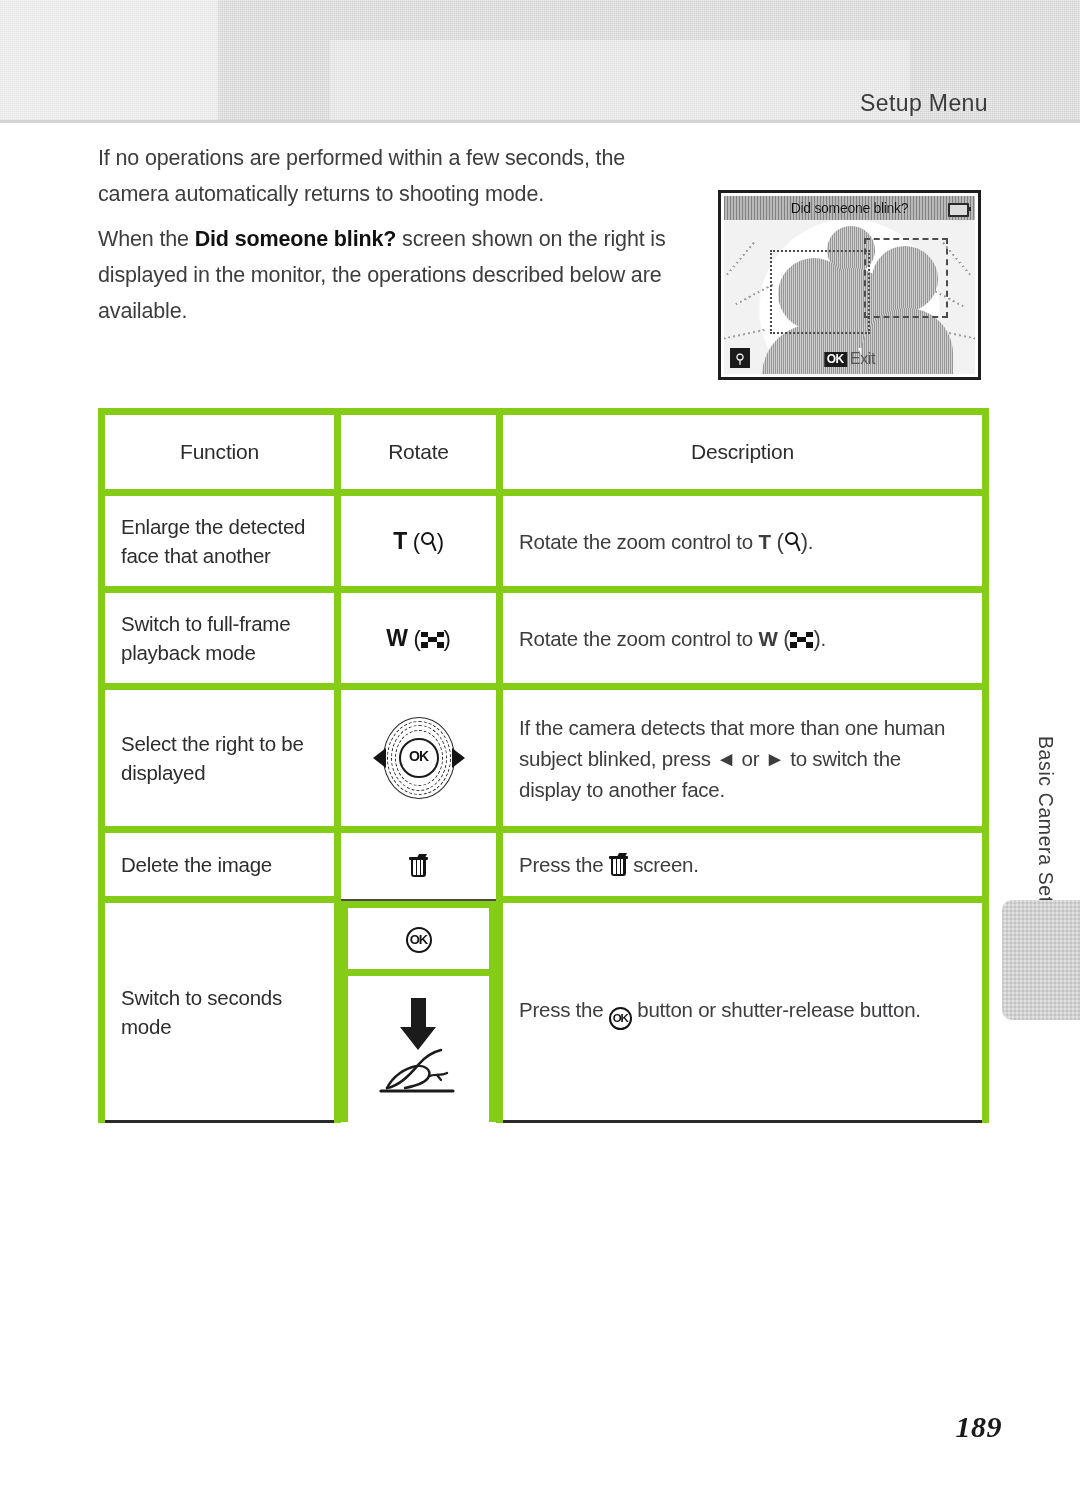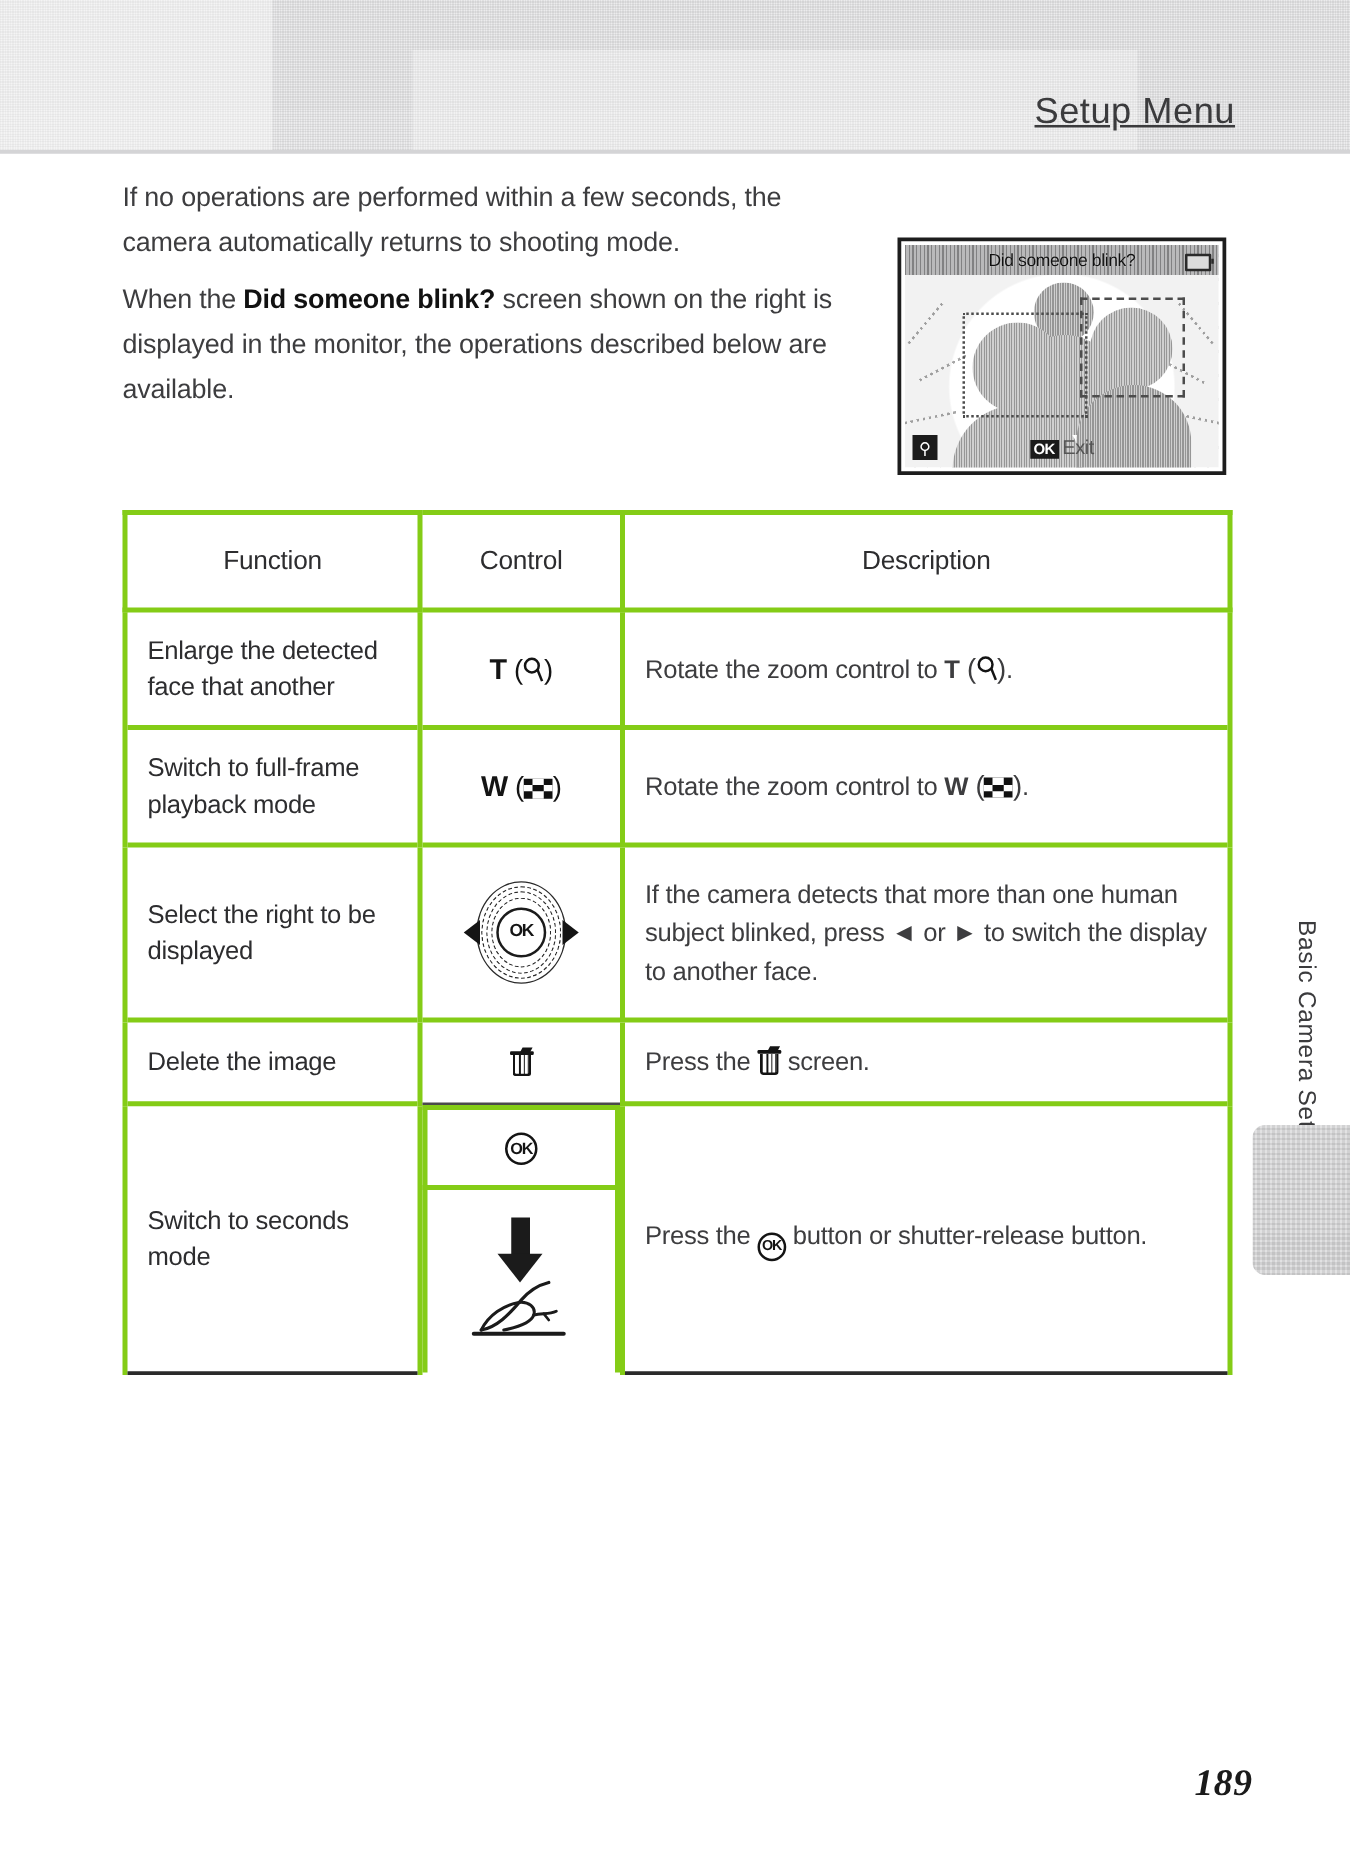--- a/index.html
+++ b/index.html
@@ -30,26 +30,25 @@
     position: absolute; left: 0; top: 0; width: 218px; height: 122px;
     background: rgba(255,255,255,0.42);
   }
   .header-band .band-shade-b {
     position: absolute; left: 330px; top: 40px; width: 580px; height: 82px;
     background: rgba(255,255,255,0.30);
   }
   .header-title {
     position: absolute;
     right: 92px;
-    top: 73px;
-    font-size: 29px;
+    top: 90px;
+    font-size: 23px;
     letter-spacing: 0.4px;
     color: #3b3b3d;
     white-space: nowrap;
-    text-decoration: underline;
   }
   .header-underline {
     position: absolute; left: 0; top: 120px; width: 1080px; height: 3px;
     background: #d4d4d6;
   }
 
   
   .content {
     position: absolute;
     left: 98px;
@@ -172,21 +171,21 @@
     left: 98px;
     top: 408px;
     width: 884px;
   }
   table.ops {
     border-collapse: collapse;
     width: 884px;
     table-layout: fixed;
   }
   table.ops td, table.ops th {
-    border: 4px solid #84cc16;
+    border: 7px solid #84cc16;
     vertical-align: middle;
     background: #fff;
     padding: 16px;
   }
   .thead-row th {
     border-top: 3px solid #2a2a2a;
     border-bottom: 2px solid #4a4a4a;
     font-weight: normal;
     font-size: 21px;
     color: #2d2d2f;
@@ -474,21 +473,21 @@
 <div class="tbl-wrap">
   <table class="ops">
     <colgroup>
       <col class="col-fn">
         <col class="col-ct">
         <col class="col-ds">
     </colgroup>
     <thead>
       <tr class="thead-row">
         <th>Function</th>
-        <th>Control</th>
+        <th>Rotate</th>
         <th>Description</th>
       </tr>
     </thead>
     <tbody>
 
       <tr class="thick-bottom">
         <td class="fn">Enlarge the detected face that another</td>
         <td class="ct">
           <span class="ctrl-text">
             <span>T</span><span class="paren">&nbsp;(</span><span class="mag"><span class="lens"></span><span class="handle"></span></span><span class="paren">)</span>

